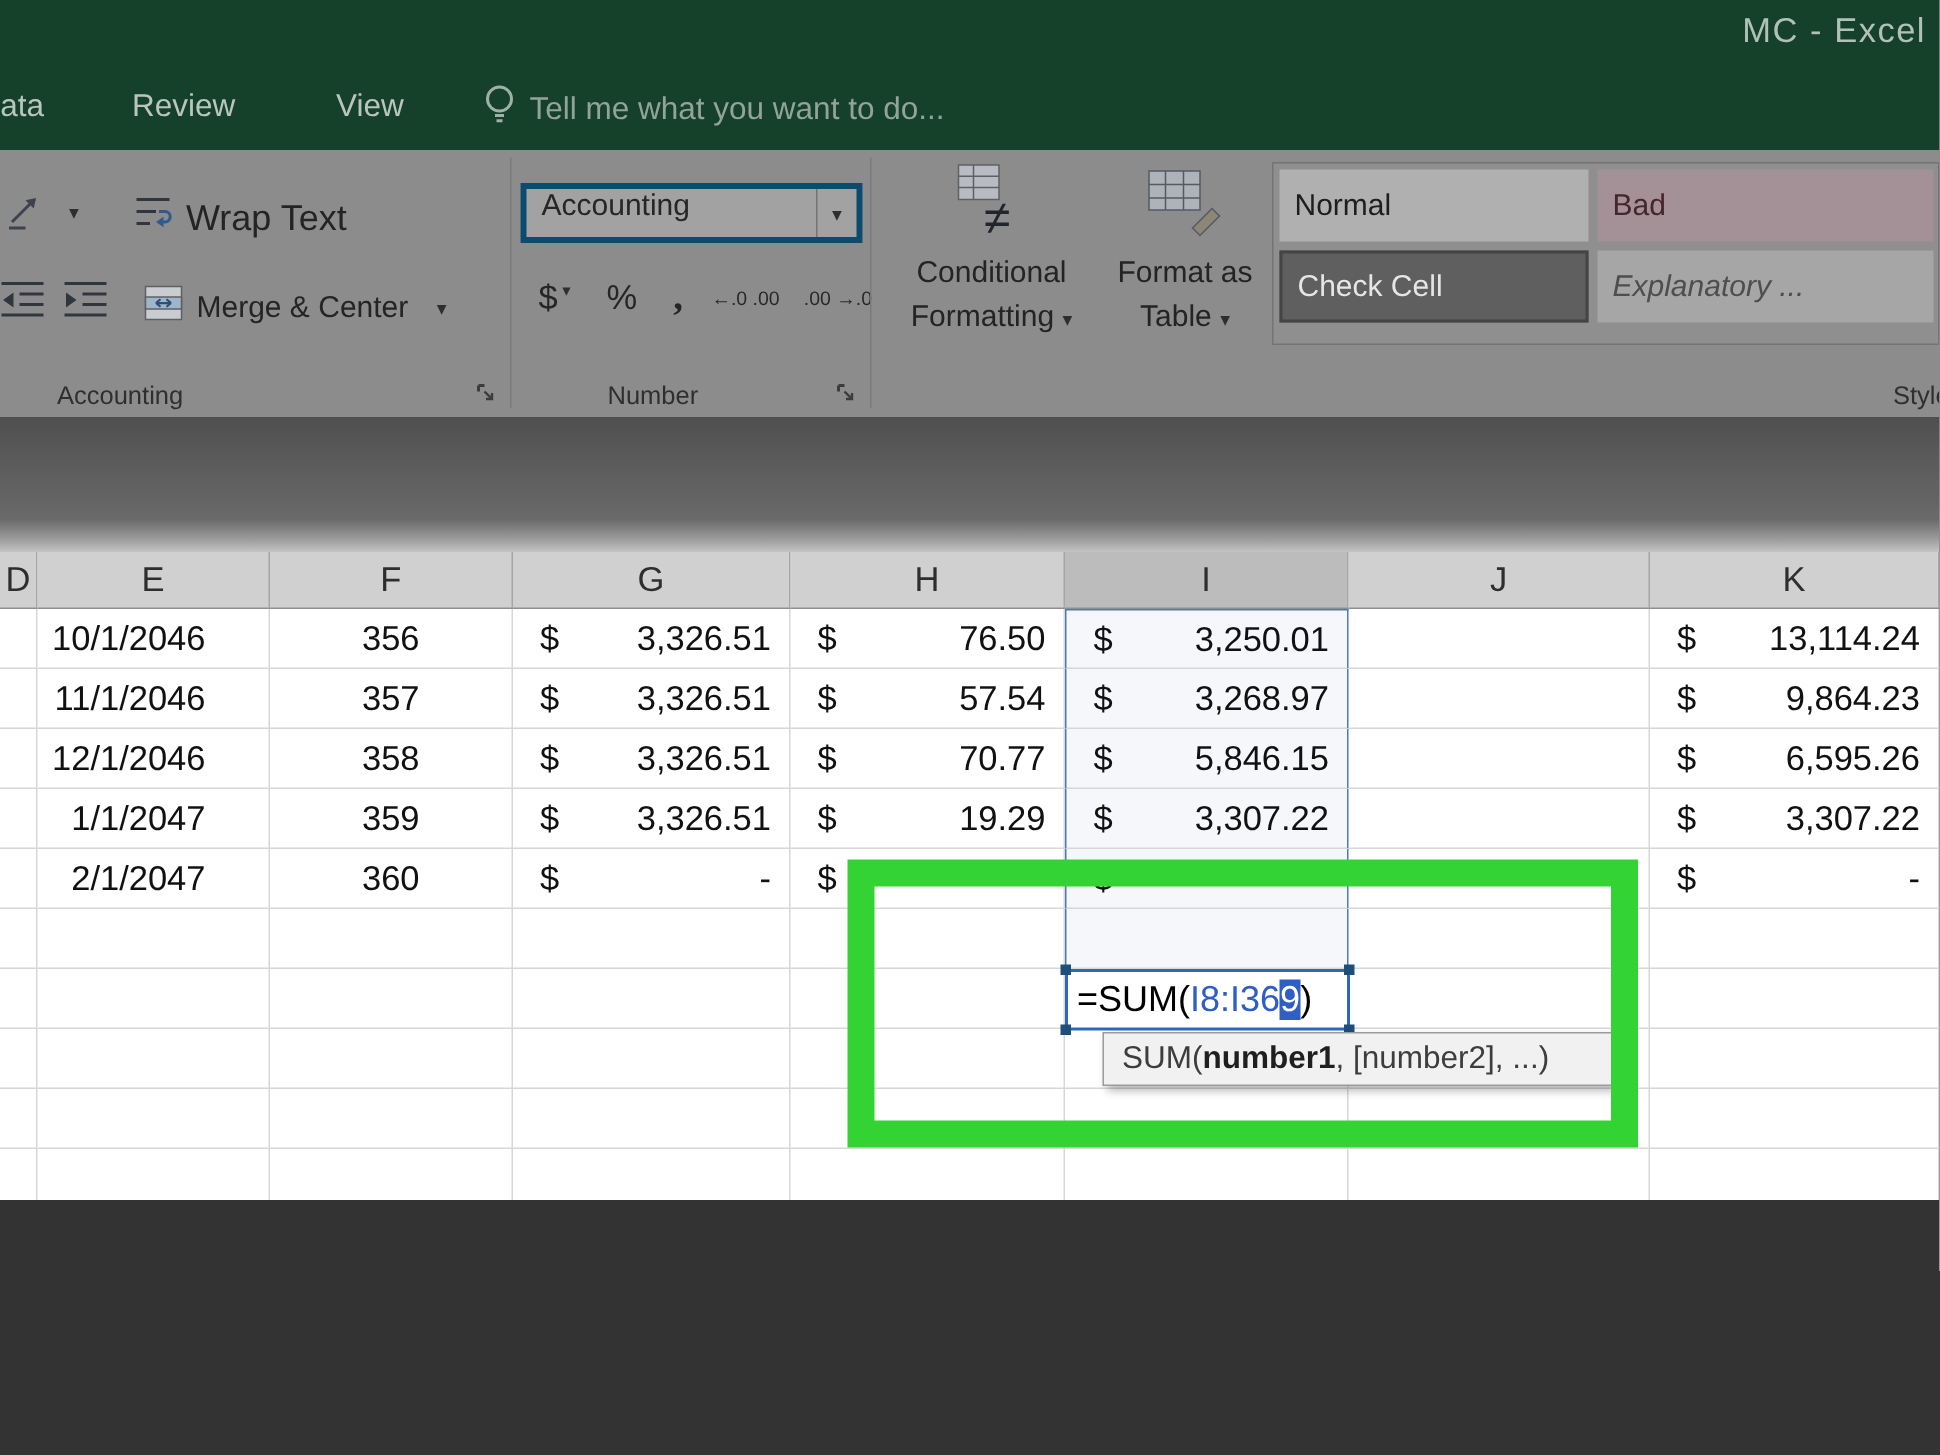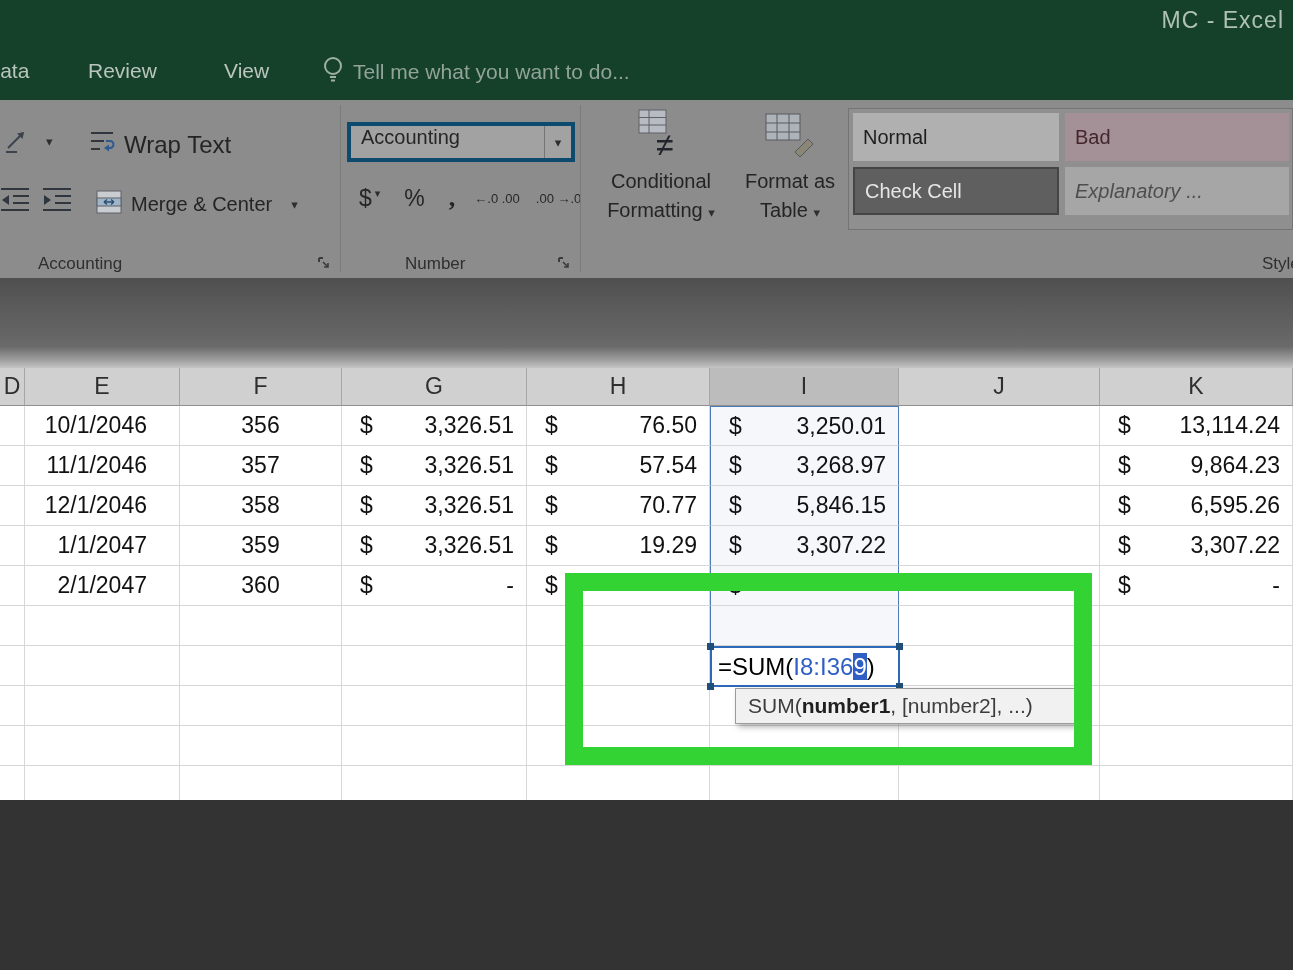--- a/index.html
+++ b/index.html
@@ -65,21 +65,21 @@
         background:linear-gradient(#4f4f4f,#5a5a5a 30%,#636363 58%,#6a6a6a 76%,#9e9e9e 91%,#c4c4c4);}
 
   
   .sheet{position:absolute;left:0;top:368px;width:100%;height:602px;background:#ffffff;overflow:hidden;}
   .sh-row{display:flex;}
   .sh-cell{box-sizing:border-box;height:40px;border-right:1px solid #d7d7d7;border-bottom:1px solid #d7d7d7;
            font-size:23px;color:#111111;display:flex;align-items:center;overflow:hidden;flex:none;}
   .sh-header{height:38px;background:#d0d0d0;border-right:1px solid #a6a6a6;border-bottom:1px solid #8f8f8f;
              color:#2e2e2e;justify-content:center;}
   .header-sel{background:#bcbcbc;}
-  .c-date{justify-content:flex-end;padding-right:32px;}
+  .c-date{justify-content:flex-end;padding-right:42px;}
   .c-center{justify-content:center;}
   .c-acct{justify-content:space-between;padding:0 12px 0 18px;}
   .range{border-left:1px solid #4f7ab8;border-right:1px solid #4f7ab8;background:rgba(110,145,200,0.07);}
   .range-top{border-top:1px solid #4f7ab8;}
 
   .formula-box{position:absolute;left:710px;top:278px;width:190px;height:41px;background:#ffffff;
                border:2px solid #2e69b8;box-sizing:border-box;display:flex;align-items:center;
                padding-left:6px;font-size:24px;color:#000000;z-index:5;}
   .f-ref{color:#2f5fc4;}
   .f-cursor{background:#2f5fc4;color:#ffffff;}

